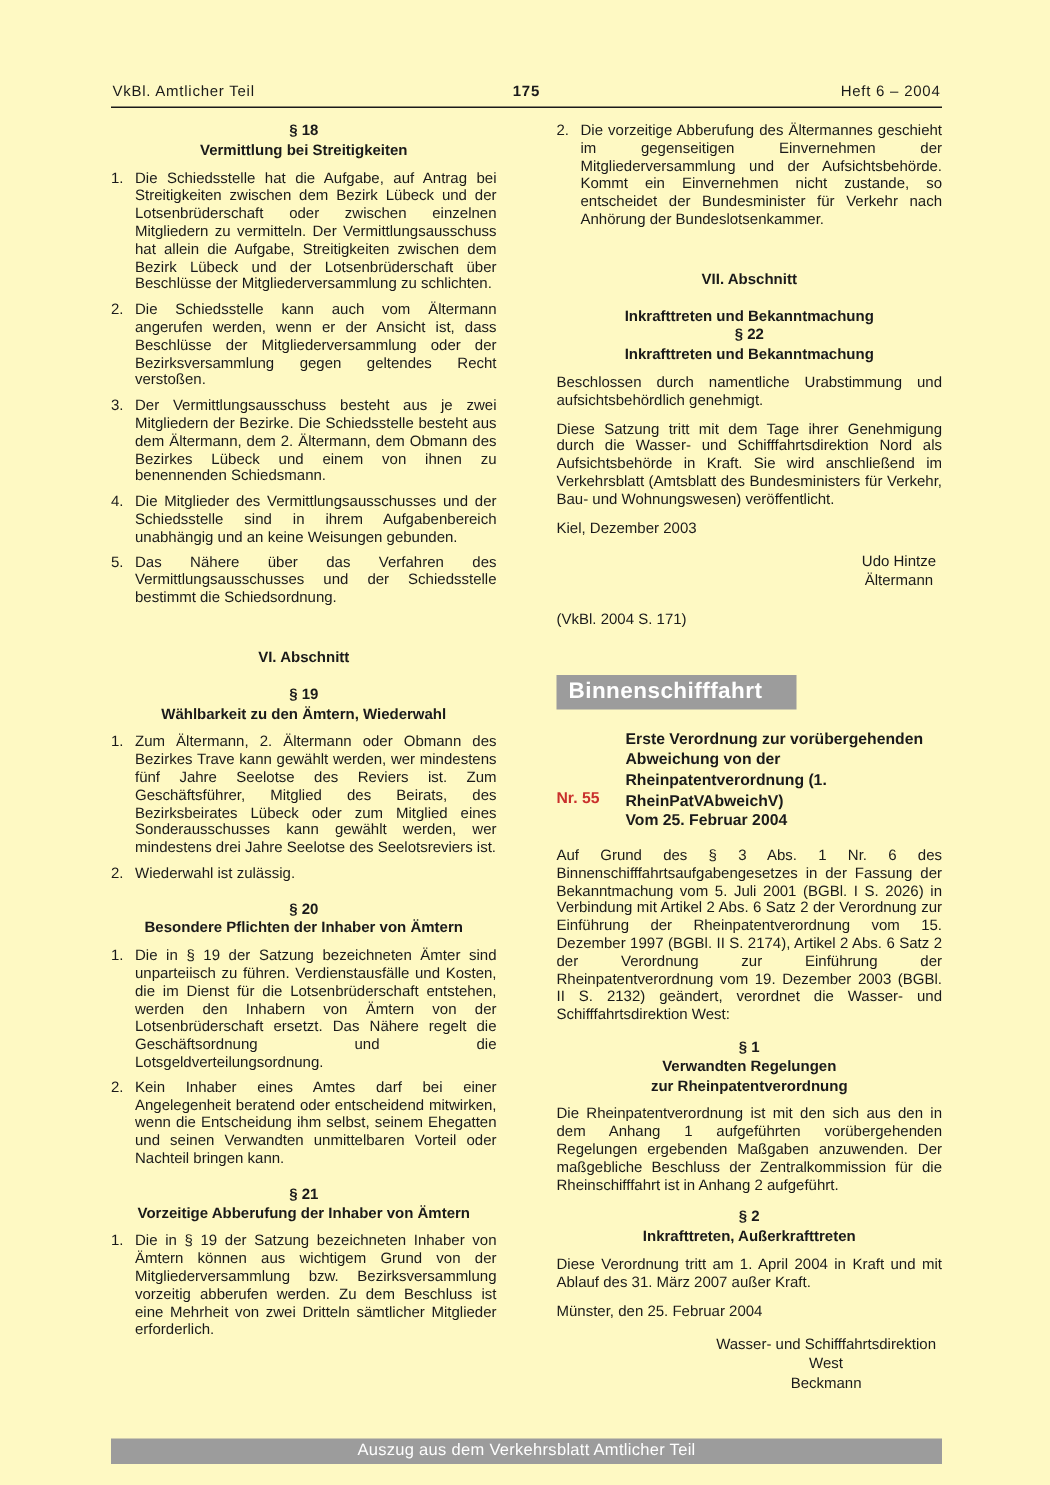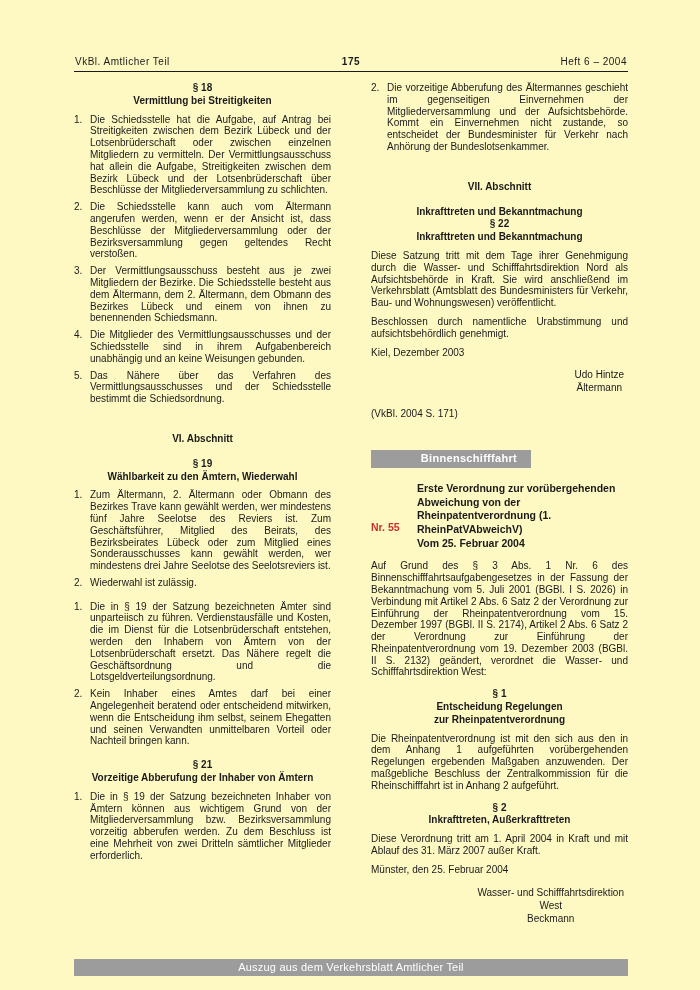--- a/index.html
+++ b/index.html
@@ -39,26 +39,25 @@
   
   p.just { text-align:justify; margin-bottom:7px; }
   .dateline { margin:6px 0 10px; }
   .sigblock { text-align:right; padding-right:4px; margin:4px 0 10px; }
   .sigblock .inner { display:inline-block; text-align:center; line-height:1.3; }
   .ref { margin-top:14px; }
   
   .banner {
     display:inline-block;
     background:#9c9c9c; color:#fff;
-    font-weight:700; font-size:11px;
+    font-weight:700; font-size:15px;
     letter-spacing:.3px;
     padding:2px 14px 3px 8px;
     margin:18px 0 14px;
     min-width:160px;
-    text-align:right;
   }
   .nr-row { display:flex; margin-bottom:10px; }
   .nr { flex:0 0 46px; color:#c9302c; font-weight:700; font-size:10.5px; line-height:1.3;margin-top:39px; }
   .nr-title-wrap { flex:1; }
   .nr-title { font-weight:700; font-size:10.5px; line-height:1.3; text-align:left; max-width:212px; }
   
   .pagefoot {
     position:absolute; left:74px; right:72px; bottom:14px;
     background:#9c9c9c; color:#fff;
     text-align:center; font-size:11px;
@@ -122,20 +121,24 @@
           <span class="num">1.</span>
           <span class="txt">Zum Ältermann, 2. Ältermann oder Obmann des Bezirkes Trave kann gewählt werden, wer mindestens fünf Jahre Seelotse des Reviers ist. Zum Geschäftsführer, Mitglied des Beirats, des Bezirksbeirates Lübeck oder zum Mitglied eines Sonderausschusses kann gewählt werden, wer mindestens drei Jahre Seelotse des Seelotsreviers ist.</span>
         </div>
         <div class="li">
           <span class="num">2.</span>
           <span class="txt">Wiederwahl ist zulässig.</span>
         </div>
       </section>
 
       <section>
+        <div class="hgroup">
+          <div class="h">§ 20</div>
+          <div class="h">Besondere Pflichten der Inhaber von Ämtern</div>
+        </div>
         <div class="li">
           <span class="num">1.</span>
           <span class="txt">Die in § 19 der Satzung bezeichneten Ämter sind unparteiisch zu führen. Verdienstausfälle und Kosten, die im Dienst für die Lotsenbrüderschaft entstehen, werden den Inhabern von Ämtern von der Lotsenbrüderschaft ersetzt. Das Nähere regelt die Geschäftsordnung und die Lotsgeldverteilungsordnung.</span>
         </div>
         <div class="li">
           <span class="num">2.</span>
           <span class="txt">Kein Inhaber eines Amtes darf bei einer Angelegenheit beratend oder entscheidend mitwirken, wenn die Entscheidung ihm selbst, seinem Ehegatten und seinen Verwandten unmittelbaren Vorteil oder Nachteil bringen kann.</span>
         </div>
       </section>
 
@@ -164,22 +167,22 @@
       <section class="big-gap">
         <div class="h">VII. Abschnitt</div>
       </section>
 
       <section>
         <div class="hgroup">
           <div class="h">Inkrafttreten und Bekanntmachung</div>
           <div class="h">§ 22</div>
           <div class="h">Inkrafttreten und Bekanntmachung</div>
         </div>
+        <p class="just">Beschlossen durch namentliche Urabstimmung und aufsichtsbehördlich genehmigt.</p>
         <p class="just">Diese Satzung tritt mit dem Tage ihrer Genehmigung durch die Wasser- und Schifffahrtsdirektion Nord als Aufsichtsbehörde in Kraft. Sie wird anschließend im Verkehrsblatt (Amtsblatt des Bundesministers für Verkehr, Bau- und Wohnungswesen) veröffentlicht.</p>
-        <p class="just">Beschlossen durch namentliche Urabstimmung und aufsichtsbehördlich genehmigt.</p>
         <div class="dateline">Kiel, Dezember 2003</div>
         <div class="sigblock">
           <span class="inner">
             <span>Udo Hintze</span><br>
             <span>Ältermann</span>
           </span>
         </div>
         <div class="ref">(VkBl. 2004 S. 171)</div>
       </section>
 
@@ -193,21 +196,21 @@
               <span>Erste Verordnung zur vorübergehenden Abweichung von der Rheinpatentverordnung (1. RheinPatVAbweichV)</span><br>
               <span>Vom 25. Februar 2004</span>
             </span>
           </span>
         </div>
 
         <p class="just">Auf Grund des § 3 Abs. 1 Nr. 6 des Binnenschifffahrtsaufgabengesetzes in der Fassung der Bekanntmachung vom 5. Juli 2001 (BGBl. I S. 2026) in Verbindung mit Artikel 2 Abs. 6 Satz 2 der Verordnung zur Einführung der Rheinpatentverordnung vom 15. Dezember 1997 (BGBl. II S. 2174), Artikel 2 Abs. 6 Satz 2 der Verordnung zur Einführung der Rheinpatentverordnung vom 19. Dezember 2003 (BGBl. II S. 2132) geändert, verordnet die Wasser- und Schifffahrtsdirektion West:</p>
 
         <div class="hgroup" style="margin-top:10px;">
           <div class="h">§ 1</div>
-          <div class="h">Entscheidung Regelungen</div>
+          <div class="h">Verwandten Regelungen</div>
           <div class="h">zur Rheinpatentverordnung</div>
         </div>
         <p class="just">Die Rheinpatentverordnung ist mit den sich aus den in dem Anhang 1 aufgeführten vorübergehenden Regelungen ergebenden Maßgaben anzuwenden. Der maßgebliche Beschluss der Zentralkommission für die Rheinschifffahrt ist in Anhang 2 aufgeführt.</p>
 
         <div class="hgroup" style="margin-top:10px;">
           <div class="h">§ 2</div>
           <div class="h">Inkrafttreten, Außerkrafttreten</div>
         </div>
         <p class="just">Diese Verordnung tritt am 1. April 2004 in Kraft und mit Ablauf des 31. März 2007 außer Kraft.</p>
         <div class="dateline">Münster, den 25. Februar 2004</div>

